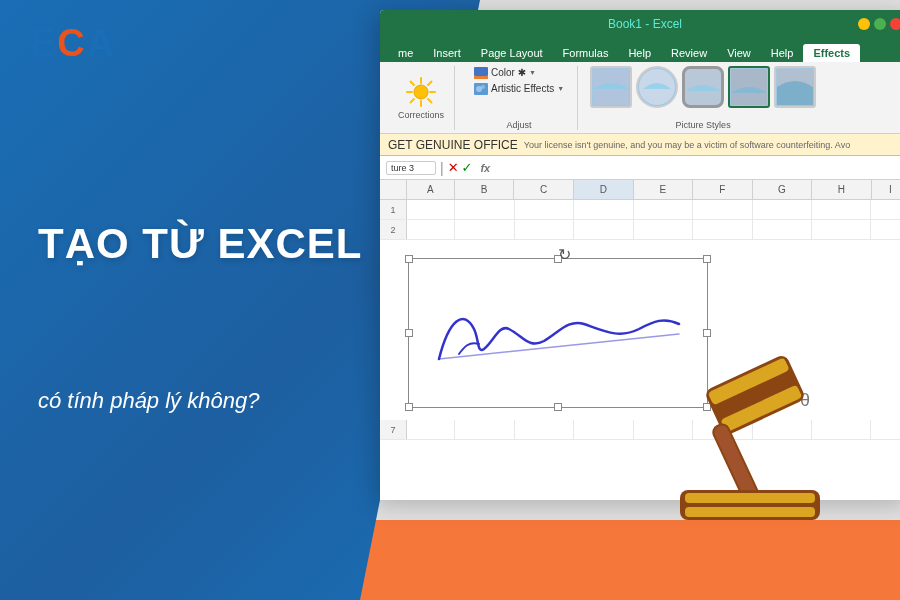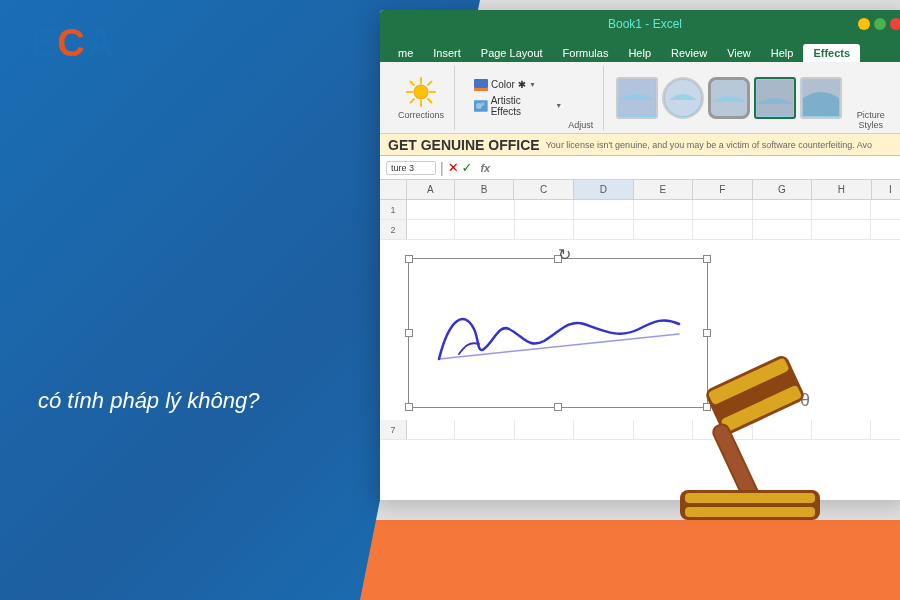--- a/index.html
+++ b/index.html
@@ -155,20 +155,21 @@
       border-bottom: 1px solid #d0d0d0;
       height: 72px;
       display: flex;
       align-items: center;
       padding: 4px 8px;
       gap: 6px;
     }
 
     .toolbar-group {
       display: flex;
+      flex-direction: column;
       align-items: center;
       justify-content: center;
       border-right: 1px solid #d0d0d0;
       padding: 0 10px;
       height: 64px;
       gap: 3px;
     }
 
     .toolbar-group:last-child { border-right: none; }
 
@@ -239,22 +240,22 @@
       border-bottom: 1px solid #ffc107;
       height: 22px;
       display: flex;
       align-items: center;
       padding: 0 8px;
       font-size: 9px;
       color: #555;
       gap: 6px;
     }
     .warning-text-bold {
-      font-weight: 700;
-      font-size: 14px;
+      font-weight: 400;
+      font-size: 12px;
       color: #333;
     }
 
     
     .formula-bar {
       background: #fff;
       border-bottom: 1px solid #d0d0d0;
       height: 24px;
       display: flex;
       align-items: center;
@@ -346,20 +347,21 @@
 
 <div class="bg"></div>
 <div class="orange-bottom"></div>
 <div class="left-panel"></div>
 
 <div class="logo">
   <span class="logo-e">E</span><span class="logo-c">C</span><span class="logo-a">A</span>
 </div>
 
 <div class="main-title">
+  <div>TẠO TỪ EXCEL</div>
 </div>
 <div class="subtitle">có tính pháp lý không?</div>
 
 <div class="excel-window">
 
   <div class="title-bar">
     <span class="title-bar-text">Book1 - Excel</span>
     <div class="title-bar-controls">
       <span class="title-btn btn-min"></span>
       <span class="title-btn btn-max"></span>

